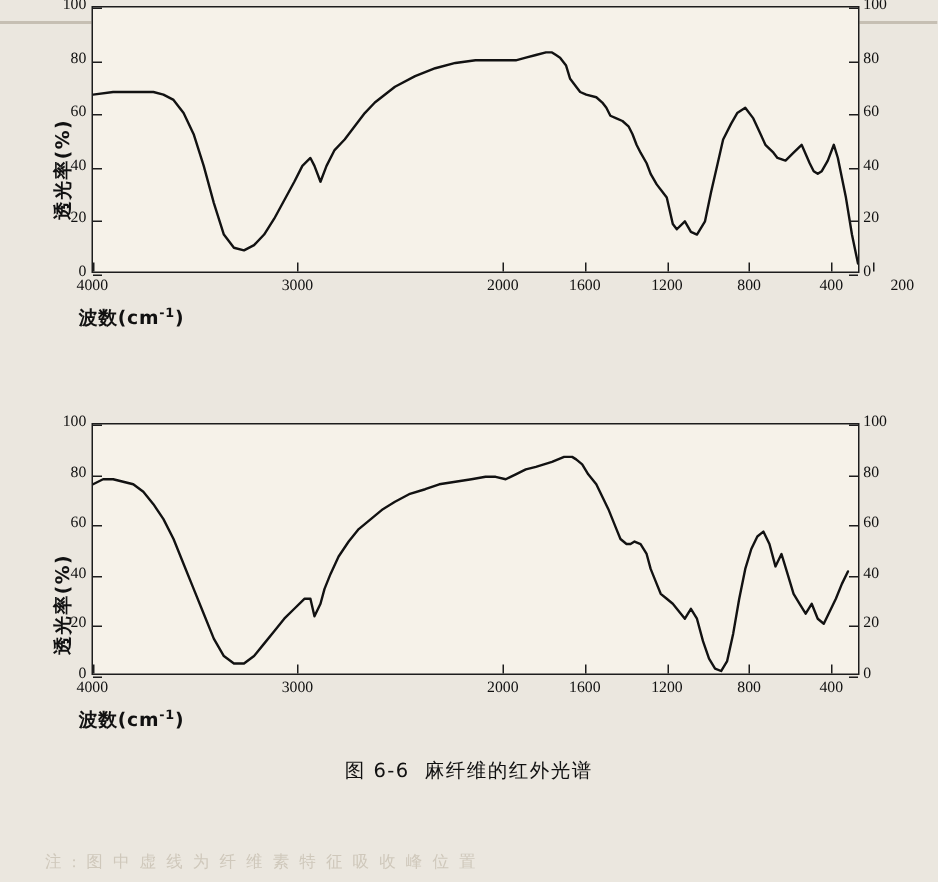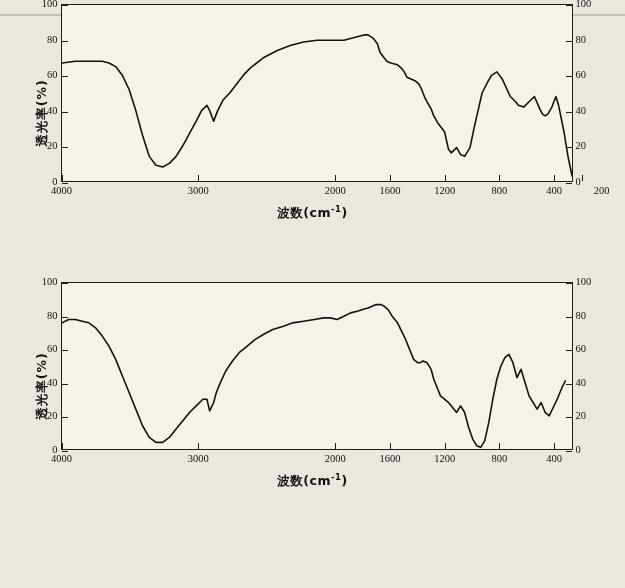--- a/index.html
+++ b/index.html
@@ -97,21 +97,21 @@
     transform: translateY(-50%) rotate(-90deg);
     transform-origin: center center;
     font-size: 12.5px;
     letter-spacing: 1px;
     white-space: nowrap;
     color: #111;
     font-family: "DejaVu Sans", sans-serif;
     font-weight: 600;
   }
   .xlabel {
-    text-align: center;
+    text-align: left;
     font-size: 12.5px;
     color: #111;
     margin-top: 22px;
     font-family: "DejaVu Sans", sans-serif;
     font-weight: 600;
     letter-spacing: .5px;
   }
   .xlabel sup { font-size: 8.5px; }
   .caption {
     text-align: center;
@@ -230,16 +230,20 @@
           <div class="xtickmark" style="left: 328.421px;"></div>
           <div class="xtick" style="left: 328.421px;">1600</div>
           <div class="xtickmark" style="left: 383.158px;"></div>
           <div class="xtick" style="left: 383.158px;">1200</div>
           <div class="xtickmark" style="left: 437.895px;"></div>
           <div class="xtick" style="left: 437.895px;">800</div>
           <div class="xtickmark" style="left: 492.632px;"></div>
           <div class="xtick" style="left: 492.632px;">400</div>
         </div>
       <div class="xlabel">波数(cm<sup>-1</sup>)</div>
+      <div class="caption">
+        <span class="num">图 6-6</span><span>麻纤维的红外光谱</span>
+      </div>
     </div>
   </div>
 
+  <div class="ghost-text">注 : 图 中 虚 线 为 纤 维 素 特 征 吸 收 峰 位 置</div>
 </div>
 
 </body></html>

